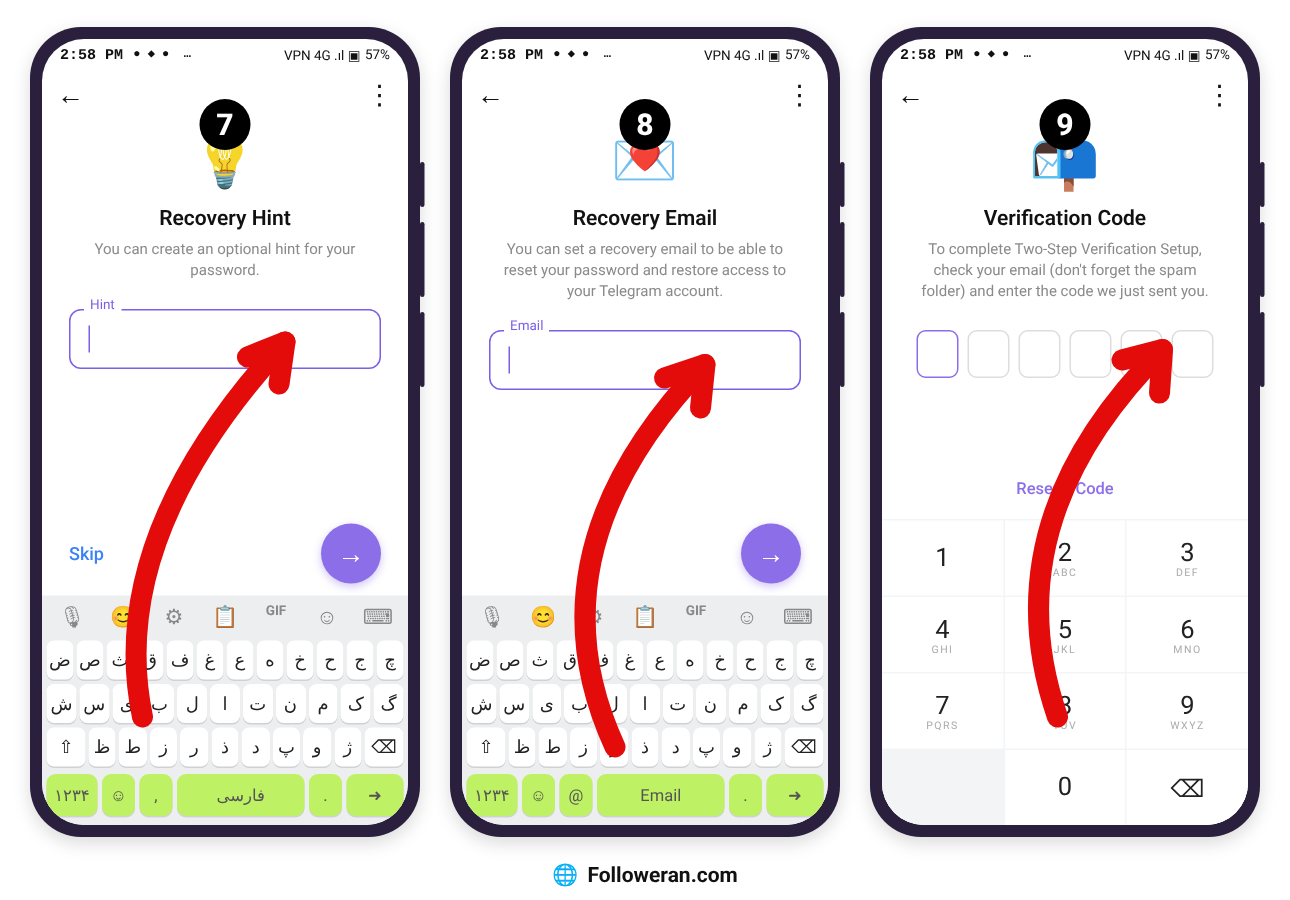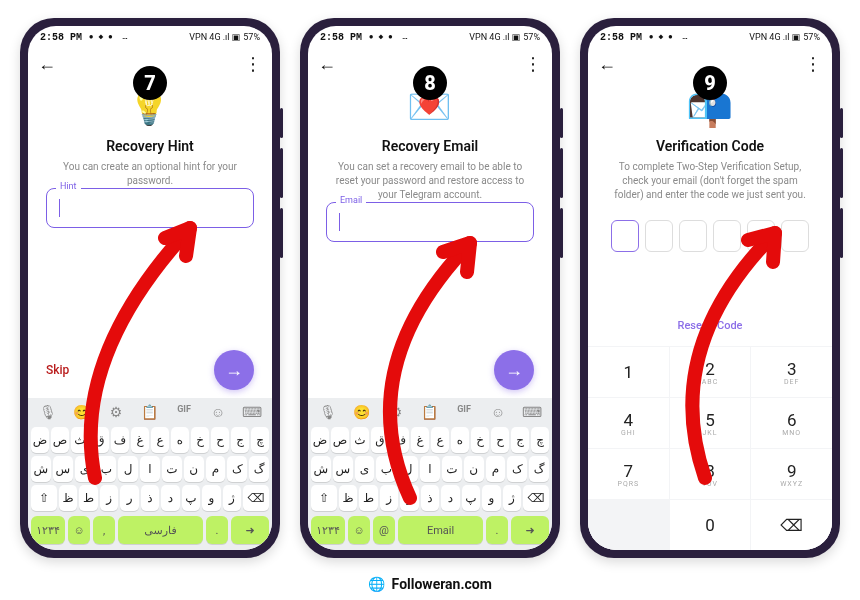--- a/index.html
+++ b/index.html
@@ -75,20 +75,21 @@
     justify-content:center;
     font-size:36px;
     margin-bottom:4px;
     position:relative;
   }
   .bulb { font-size:34px; filter:grayscale(0.2);}
   .title { font-size:14px; font-weight:600; color:#111; margin:4px 0 6px; }
   .desc { font-size:10px; color:#8a8a8a; line-height:1.4; padding:0 4px; }
   .field-wrap {
     width:100%;
+    margin-top:18px;
     position:relative;
   }
   .field {
     width:100%;
     height:40px;
     border:1.5px solid #7c5fe6;
     border-radius:8px;
     padding:0 10px;
     background:#fff;
   }
@@ -102,21 +103,21 @@
   }
   .cursor-line { width:1px; height:18px; background:#7c5fe6; margin-left:2px; }
   .action-row {
     display:flex;
     justify-content:space-between;
     align-items:center;
     padding:0 18px;
     margin-top:auto;
     height:56px;
   }
-  .skip { font-size:12px; color:#b91c1c; font-weight:500; }
+  .skip { font-size:12px; color:#3b82f6; font-weight:500; }
   .resend { font-size:11px; color:#8c6fe8; font-weight:500; text-align:center; width:100%; margin-top:auto; padding-bottom:14px;}
   .fab {
     width:40px;height:40px;border-radius:50%;
     background:#8c6fe8; color:#fff; display:flex;align-items:center;justify-content:center;
     font-size:18px;
     box-shadow:0 2px 6px rgba(140,111,232,0.4);
   }
   .code-boxes { display:flex; gap:6px; margin-top:18px; justify-content:center;}
   .code-box { width:28px;height:32px;border:1.5px solid #ddd;border-radius:6px; }
   .code-box.active{ border-color:#8c6fe8; }

